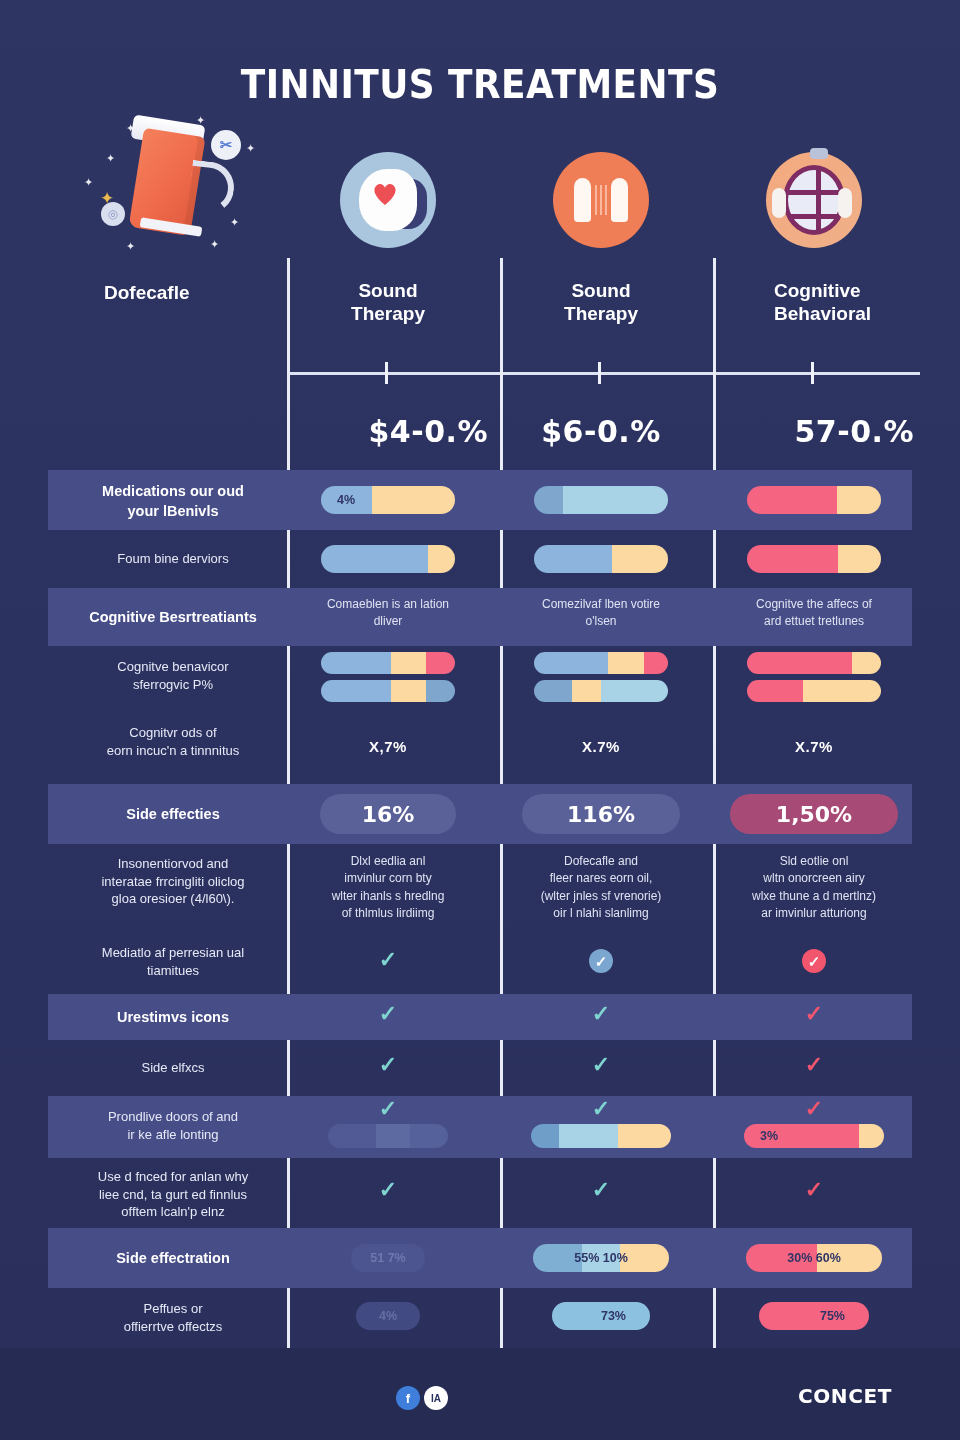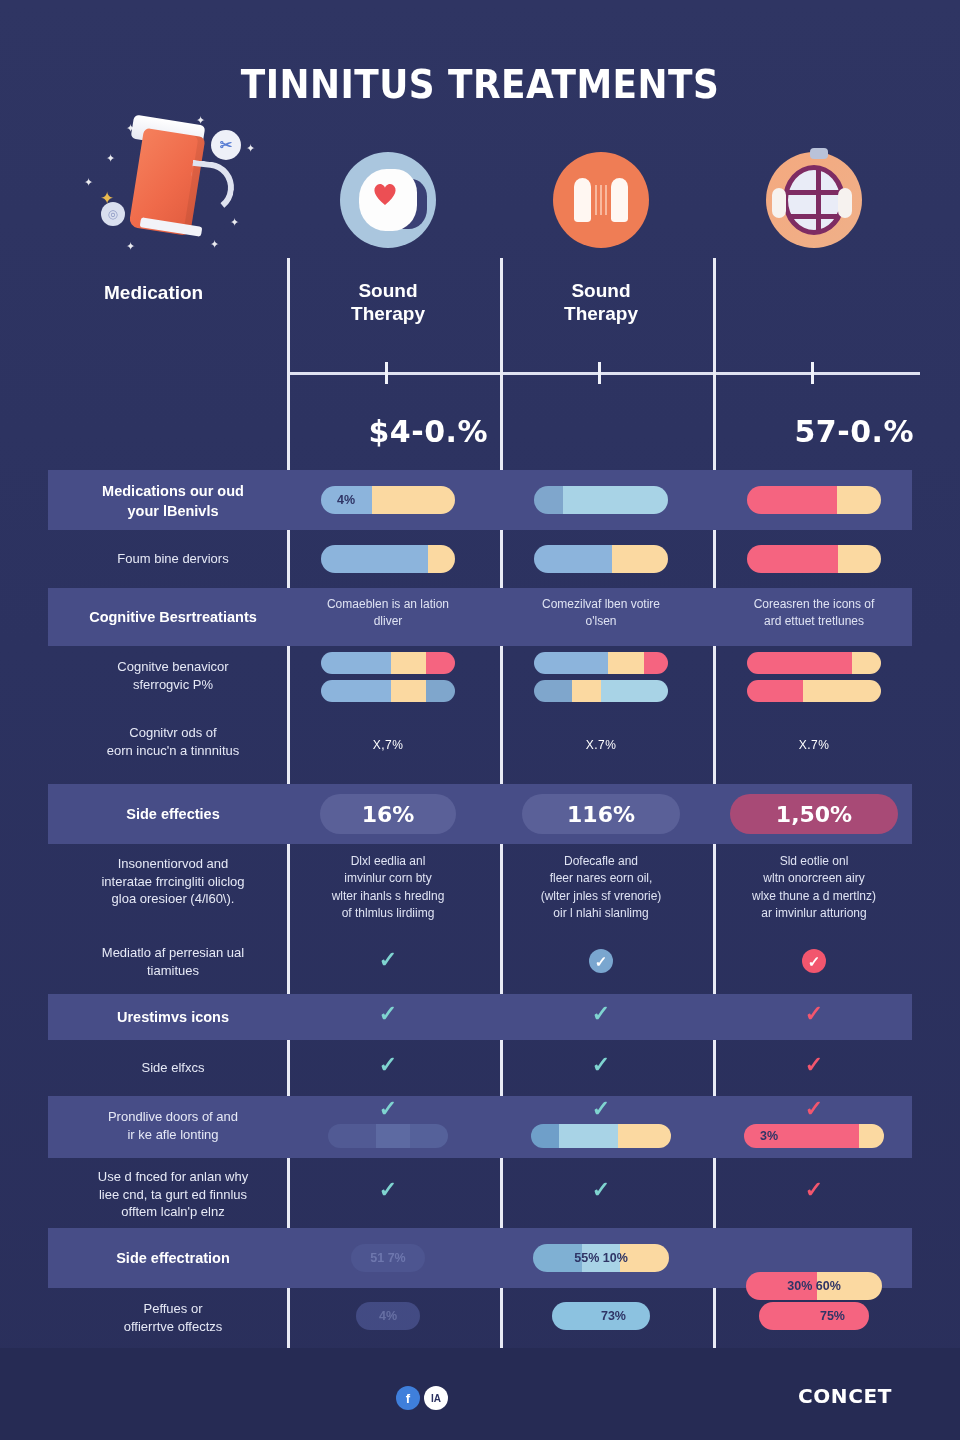--- a/index.html
+++ b/index.html
@@ -137,21 +137,21 @@
   
   .rlabel {
     position: absolute; left: 48px; width: 250px; text-align: center;
     color: #e6e9f6; font-size: 13px; line-height: 1.35;
   }
   .rlabel.bold { color: #ffffff; font-weight: 700; font-size: 14.5px; }
 
   
   .cell { position: absolute; width: 206px; text-align: center; }
   .celltext { color: #dfe3f3; font-size: 12px; line-height: 1.45; }
-  .cellval  { color: #ffffff; font-size: 12px; font-weight: 400; letter-spacing:.5px;}
+  .cellval  { color: #ffffff; font-size: 15px; font-weight: 700; letter-spacing:.5px;}
 
   
   .pill {
     height: 28px; border-radius: 14px; overflow: hidden;
     display: flex; margin: 0 auto; position: relative;
   }
   .seg { height: 100%; }
   .pilltext {
     position: absolute; inset: 0; display: flex; align-items: center;
     justify-content: center; font-size: 12.5px; font-weight: 700; color: #2f3566;
@@ -229,40 +229,45 @@
       <div class="hand"></div>
         <div class="waves"></div>
         <div class="hand"></div>
     </div>
   </div>
   <div class="colicon c3">
     <div class="ic-globe"></div>
   </div>
 
   <div class="colhead h0">
-    <span>Medication</span>
+    <span>Dofecafle</span>
   </div>
   <div class="colhead h1">
     <div>Sound</div>
     <div>Therapy</div>
   </div>
   <div class="colhead h2">
     <div>Sound</div>
     <div>Therapy</div>
+  </div>
+  <div class="colhead h3">
+    <div>Cognitive</div>
+    <div>Behavioral</div>
   </div>
 
   <div class="rule"></div>
   <div class="vline" style="left:287px; top:258px; height:1090px;"></div>
   <div class="vline" style="left:500px; top:258px; height:1090px;"></div>
   <div class="vline" style="left:713px; top:258px; height:1090px;"></div>
   <div class="tick" style="left:385px;"></div>
   <div class="tick" style="left:598px;"></div>
   <div class="tick" style="left:811px;"></div>
 
   <div class="bigpct" style="left:288px;text-align:right;">$4-0.%</div>
+  <div class="bigpct" style="left:501px;">$6-0.%</div>
   <div class="bigpct" style="left:714px;text-align:right;">57-0.%</div>
 
   <div id="rows-root">
       <div class="band" style="top: 470px; height: 60px; background: rgb(71, 77, 135);"></div>
       <div class="rlabel bold" style="top: 482px;">
         <div>Medications our oud</div>
         <div>your lBenivls</div>
       </div>
       <div class="cell" style="left: 285px; top: 486px;">
         <div class="pill" style="width: 134px;">
@@ -315,21 +320,21 @@
         </div>
       </div>
       <div class="cell" style="left: 498px; top: 596px;">
         <div class="celltext">
           <div>Comezilvaf lben votire</div>
           <div>o'lsen</div>
         </div>
       </div>
       <div class="cell" style="left: 711px; top: 596px;">
         <div class="celltext">
-          <div>Coreasren the icons of</div>
+          <div>Cognitve the affecs of</div>
           <div>ard ettuet tretlunes</div>
         </div>
       </div>
       <div class="rlabel" style="top: 658px;">
         <div>Cognitve benavicor</div>
         <div>sferrogvic P%</div>
       </div>
       <div class="cell" style="left: 285px; top: 652px;">
         <div class="pill" style="width: 134px; height: 22px; border-radius: 11px;">
           <div class="seg" style="width: 52%; background: rgb(140, 180, 220);"></div>
@@ -485,21 +490,21 @@
       </div>
       <div class="cell" style="left: 498px; top: 1244px;">
         <div class="pill" style="width: 136px;">
           <div class="seg" style="width: 36%; background: rgb(127, 176, 211);"></div>
           <div class="seg" style="width: 28%; background: rgb(168, 211, 230);"></div>
           <div class="seg" style="width: 36%; background: rgb(251, 217, 161);"></div>
           <div class="pilltext">55% 10%</div>
         </div>
       </div>
       <div class="cell" style="left: 711px; top: 1244px;">
-        <div class="pill" style="width: 136px; margin-top: 28px;">
+        <div class="pill" style="width: 136px;">
           <div class="seg" style="width: 52%; background: rgb(245, 100, 128);"></div>
           <div class="seg" style="width: 48%; background: rgb(251, 217, 161);"></div>
           <div class="pilltext">30% 60%</div>
         </div>
       </div>
       <div class="rlabel" style="top: 1300px;">
         <div>Peffues or</div>
         <div>offierrtve offectzs</div>
       </div>
       <div class="cell" style="left: 285px; top: 1302px;">

